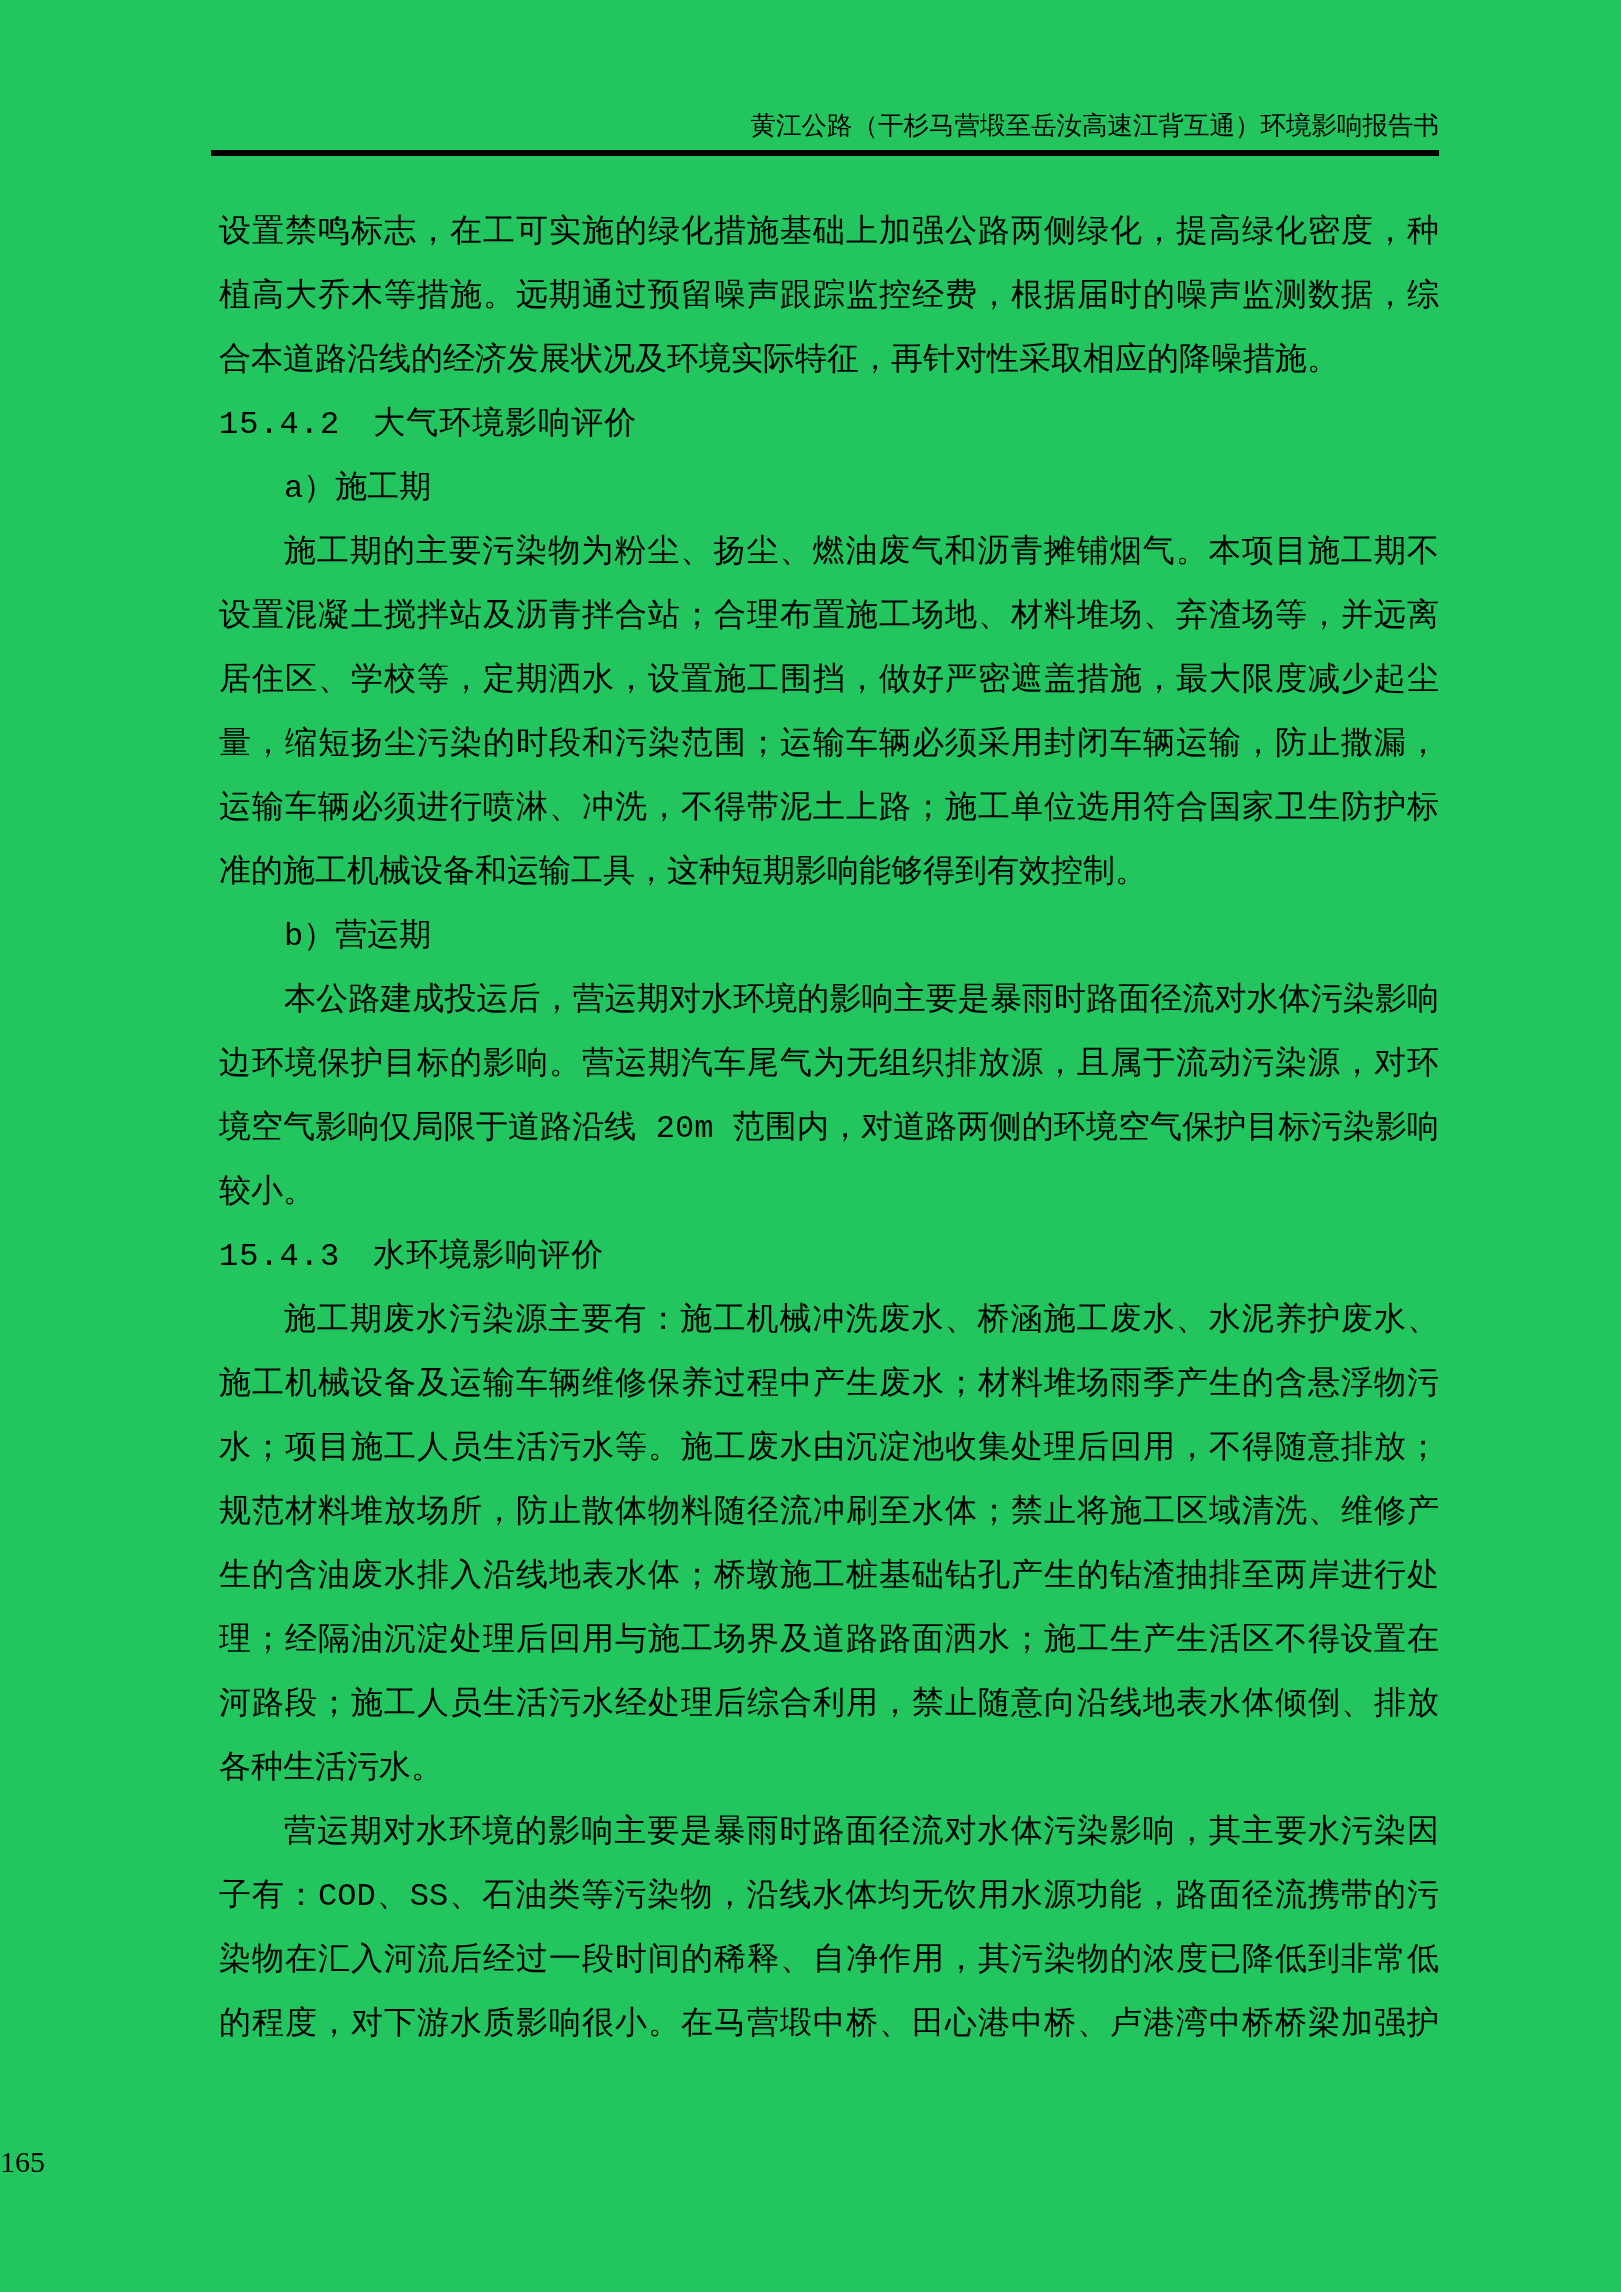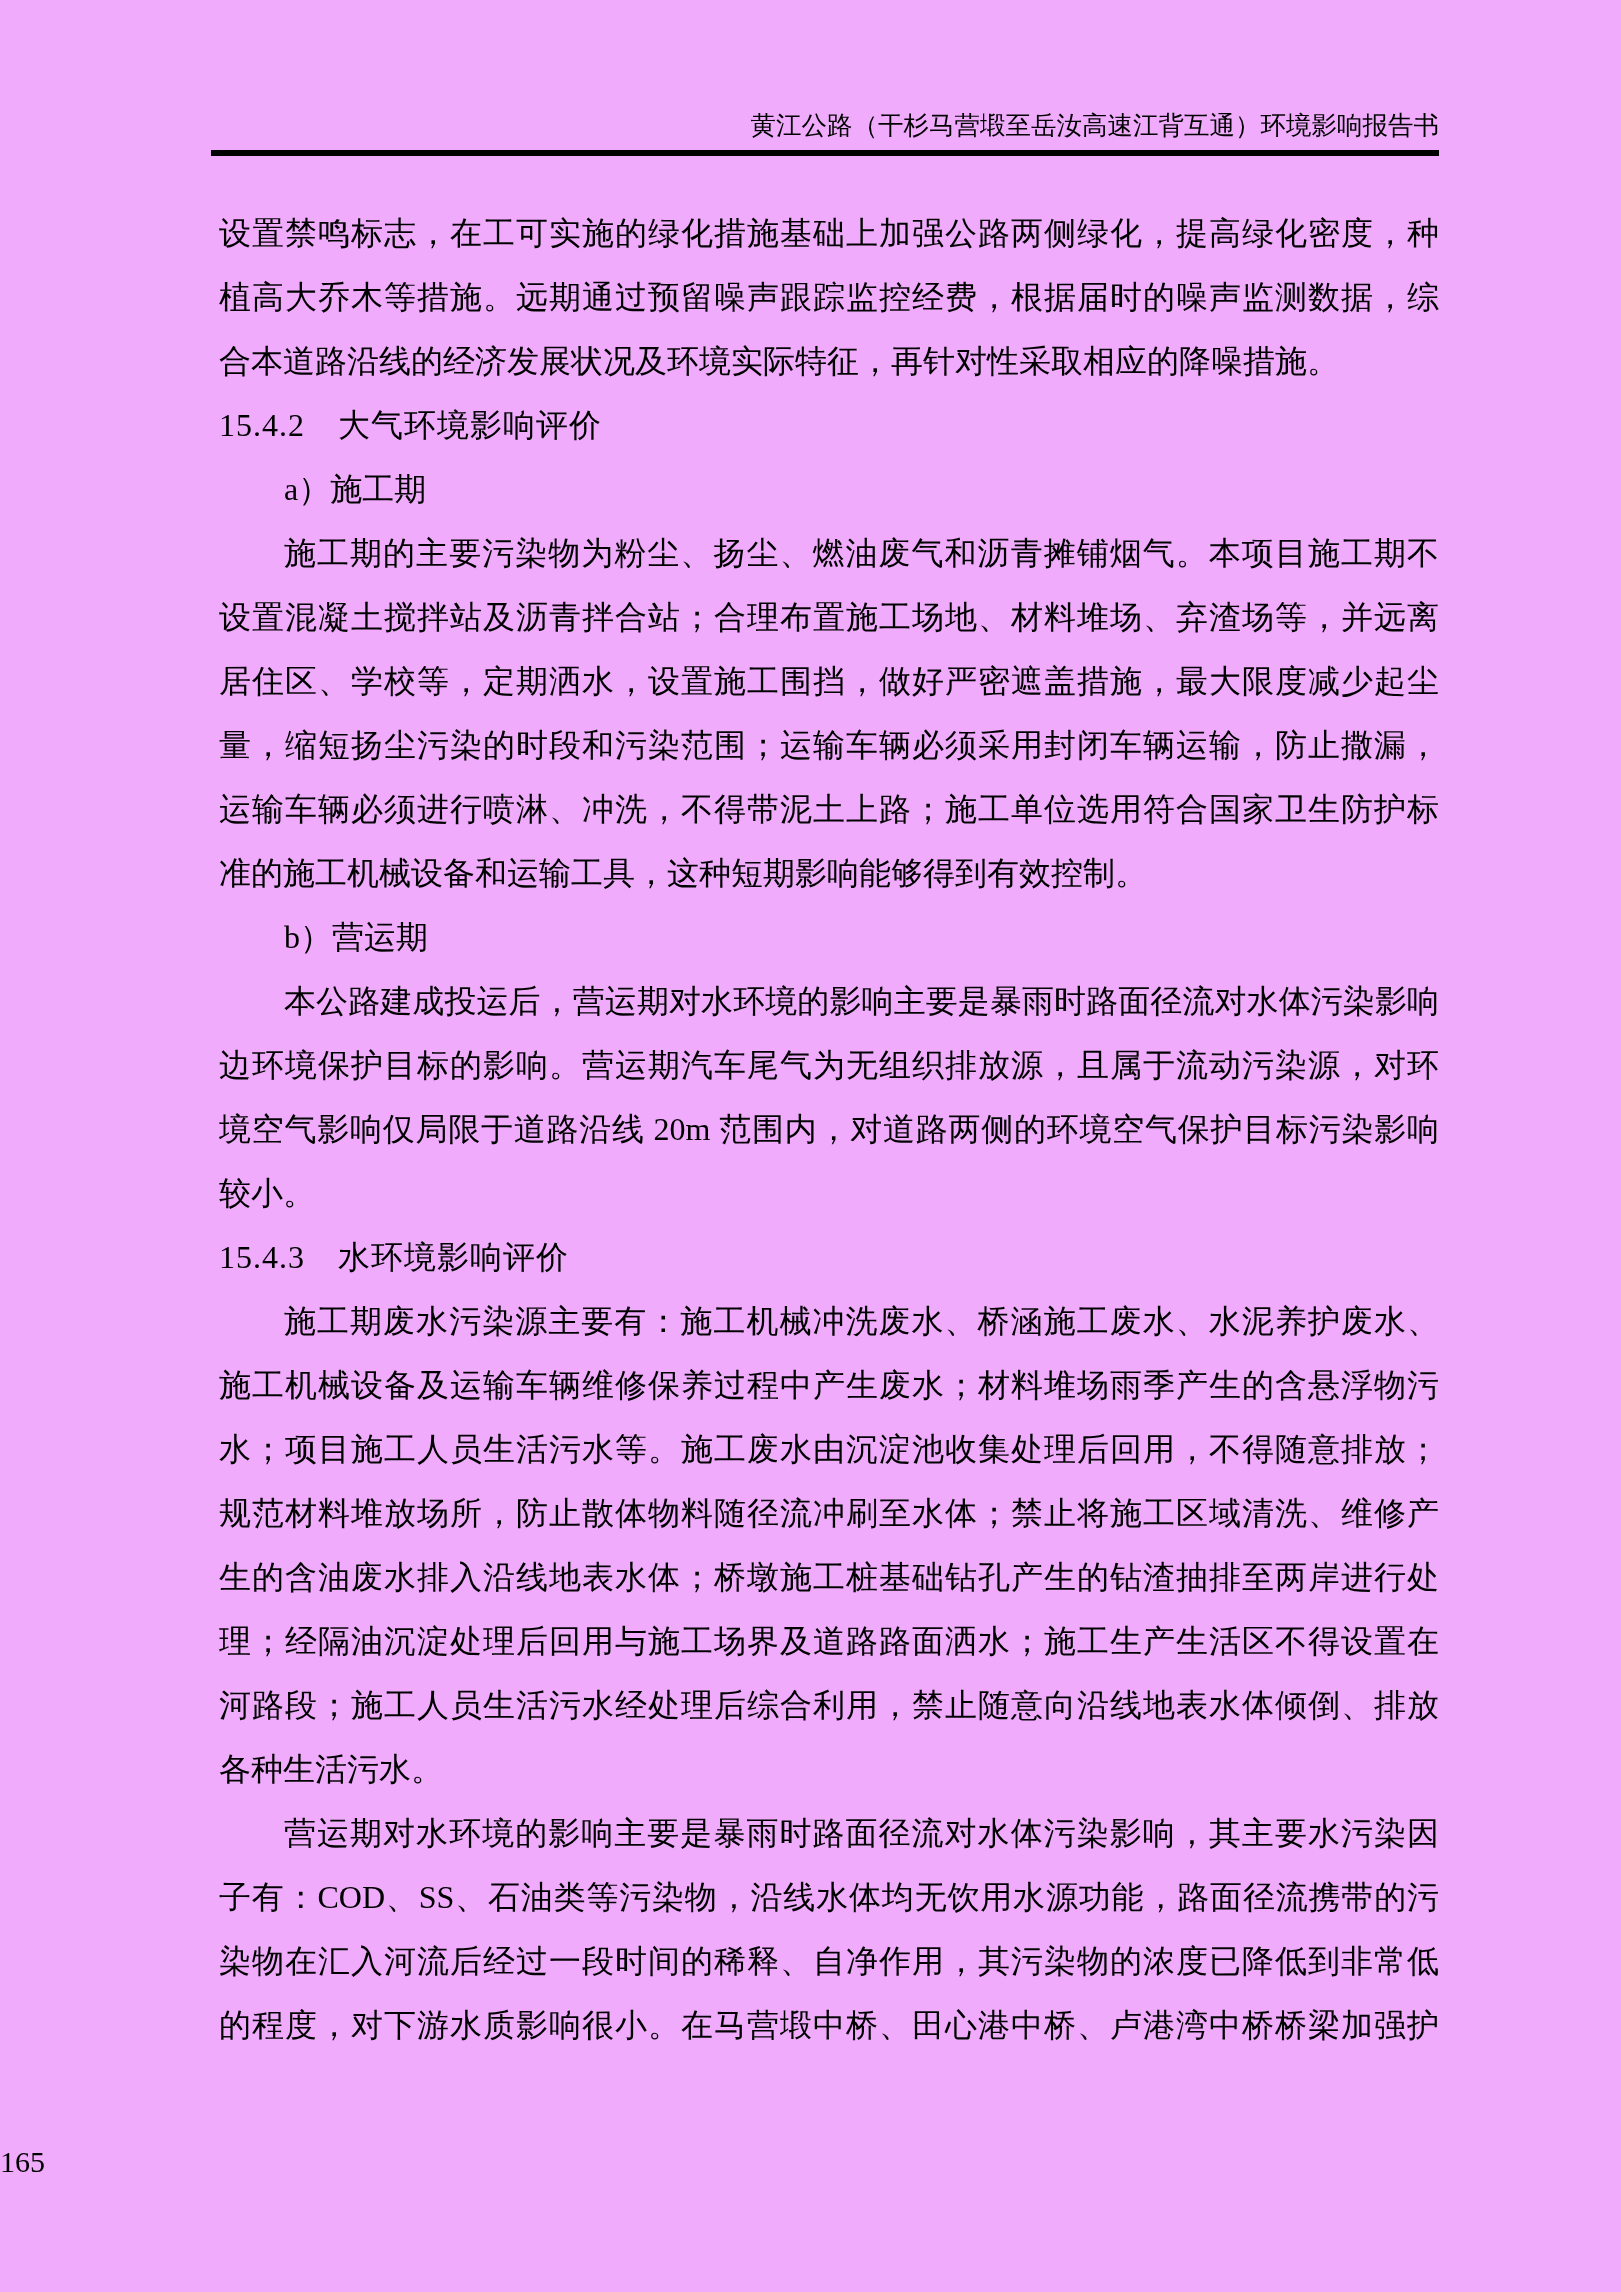--- a/index.html
+++ b/index.html
@@ -1,20 +1,20 @@
 <!DOCTYPE html>
 <html><head>
 <meta charset="utf-8">
 <style>
   html, body { margin: 0; padding: 0; background: #ffffff; }
   .page {
     position: relative;
     width: 1621px;
     height: 2293px;
-    background: #f0abfc;
+    background: #22c55e;
     color: #000000;
     font-family: "Liberation Serif", "DejaVu Serif", serif;
     overflow: hidden;
   }
   .header-title {
     position: absolute;
     top: 108px;
     left: 211px;
     width: 1228px;
     text-align: right;
@@ -39,20 +39,21 @@
     font-size: 32px;
   }
   .block { margin: 0; }
   .line {
     line-height: 64px;
     height: 64px;
     text-align: justify;
     text-align-last: justify;
     white-space: normal;
     overflow: hidden;
+    font-family: Liberation Mono, monospace;
   }
   .line.plain { text-align: center; text-align-last: left; }
   .line.indent { text-indent: 65px; }
   .heading .line { letter-spacing: 1px; }
   .footer {
     position: absolute;
     top: 2145px;
     left: 0;
     width: 100%;
     text-align: left;

